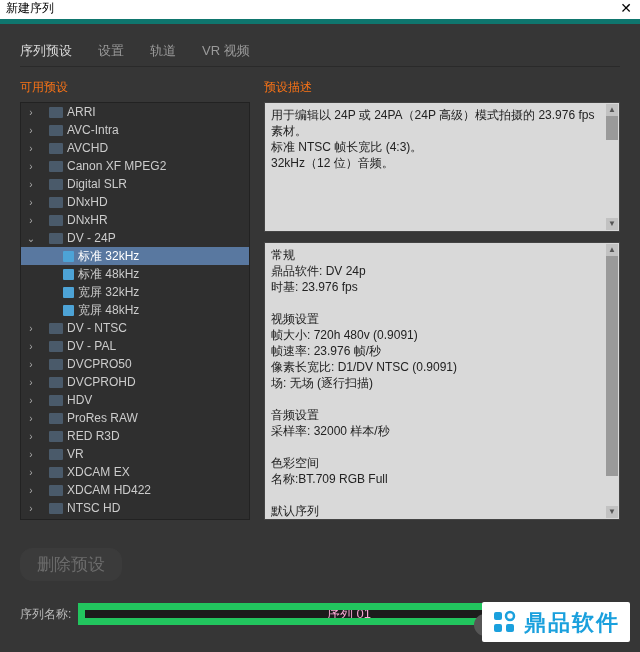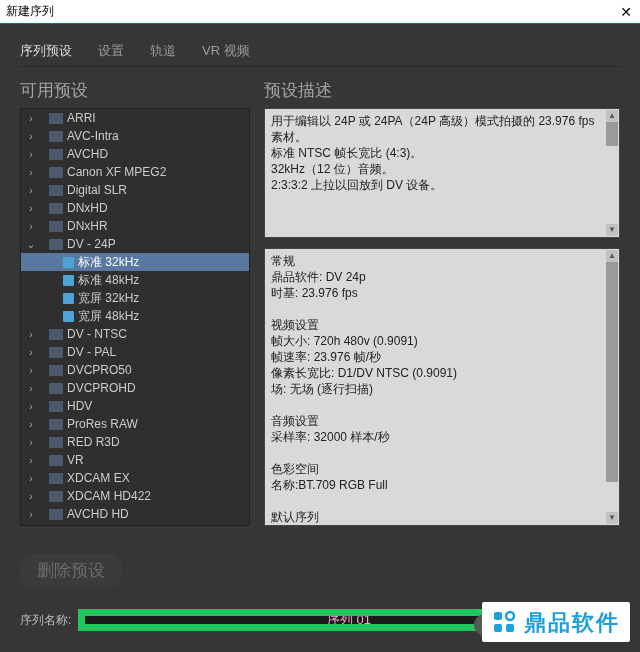--- a/index.html
+++ b/index.html
@@ -1,28 +1,28 @@
 <!DOCTYPE html>
 <html><head>
 <meta charset="utf-8">
 <style>
   * { box-sizing: border-box; margin: 0; padding: 0; }
   body { width: 640px; height: 652px; font-family: "Microsoft YaHei", Arial, sans-serif; font-size: 12px; background: #fff; overflow: hidden; position: relative; }
-  .titlebar { height: 24px; background: #fff; border-bottom: 1px solid #0f766e; display: flex; align-items: center; padding: 0 6px; position: relative; }
+  .titlebar { height: 24px; background: #fff; border-bottom: 5px solid #0f766e; display: flex; align-items: flex-start; padding: 0 6px; position: relative; }
   .titlebar .title { color: #000; font-size: 12px; }
   .titlebar .close { position: absolute; right: 8px; font-size: 14px; color: #000; cursor: pointer; }
   .dialog { position: absolute; top: 24px; left: 0; width: 640px; height: 628px; background: #363636; color: #bdbdbd; }
   .inner { padding: 18px 20px 0 20px; height: 100%; position: relative; }
   .tabs { display: flex; gap: 26px; border-bottom: 1px solid #2a2a2a; padding-bottom: 6px; margin-bottom: 12px; }
   .tab { color: #9a9a9a; cursor: pointer; font-size: 13px; }
   .tab.active { color: #d9d9d9; }
   .columns { display: flex; gap: 14px; }
   .col-left { width: 230px; }
   .col-right { width: 356px; }
-  .section-label { color: #a3a3a3; margin-bottom: 6px; font-size: 17px; }
+  .section-label { color: #f97316; margin-bottom: 6px; font-size: 12px; }
   .tree { border: 1px solid #222; height: 418px; background: #2f2f2f; overflow: auto; }
   .tree-item { display: flex; align-items: center; height: 18px; padding-left: 4px; color: #ccc; cursor: default; }
   .tree-item .caret { width: 12px; text-align: center; color: #aaa; font-size: 10px; }
   .tree-item .spacer { width: 12px; }
   .tree-item .folder { width: 14px; height: 11px; background: #4a5a6a; margin-right: 4px; border-radius: 1px; }
   .tree-item .preset { width: 11px; height: 11px; background: #4da3d6; margin-right: 4px; margin-left: 14px; border-radius: 1px; }
   .tree-item.selected { background: #5978a0; color: #fff; }
   .tree-item .label { white-space: nowrap; }
   .desc-box { border: 1px solid #444; background: #d9d9d9; color: #222; height: 130px; padding: 4px 6px; overflow: auto; position: relative; line-height: 16px; }
   .desc-box .thumb, .details-box .thumb { position: absolute; right: 1px; top: 1px; width: 12px; height: 24px; background: #9a9a9a; }
@@ -181,34 +181,33 @@
             <div class="tree-item">
               <span class="caret">›</span>
               <span class="spacer"></span>
               <span class="folder"></span>
               <span class="label">XDCAM HD422</span>
             </div>
             <div class="tree-item">
               <span class="caret">›</span>
               <span class="spacer"></span>
               <span class="folder"></span>
-              <span class="label">AVCHD HD</span>
+              <span class="label">NTSC HD</span>
             </div>
           </div>
       </div>
       <div class="col-right">
         <div class="section-label">预设描述</div>
         <div class="desc-box" id="desc-box">
           <div class="arrow" style="top:1px">▲</div>
           <div class="thumb" style="top:13px"></div>
           <div class="arrow" style="bottom:1px">▼</div>
         <div style="padding-right: 14px;">用于编辑以 24P 或 24PA（24P 高级）模式拍摄的 23.976 fps 素材。</div>
             <div style="padding-right: 14px;">标准 NTSC 帧长宽比 (4:3)。</div>
             <div style="padding-right: 14px;">32kHz（12 位）音频。</div>
-            <div style="padding-right: 14px;">2:3:3:2 上拉以回放到 DV 设备。</div>
           </div>
         <div class="gap"></div>
         <div class="details-box" id="details-box">
           <div class="arrow" style="top:1px">▲</div>
           <div class="thumb" style="top:13px;height:220px"></div>
           <div class="arrow" style="bottom:1px">▼</div>
         <div style="padding-right: 14px;">常规</div>
             <div style="padding-right: 14px;">鼎品软件: DV 24p</div>
             <div style="padding-right: 14px;">时基: 23.976 fps</div>
             <div style="padding-right: 14px;">&nbsp;</div>

